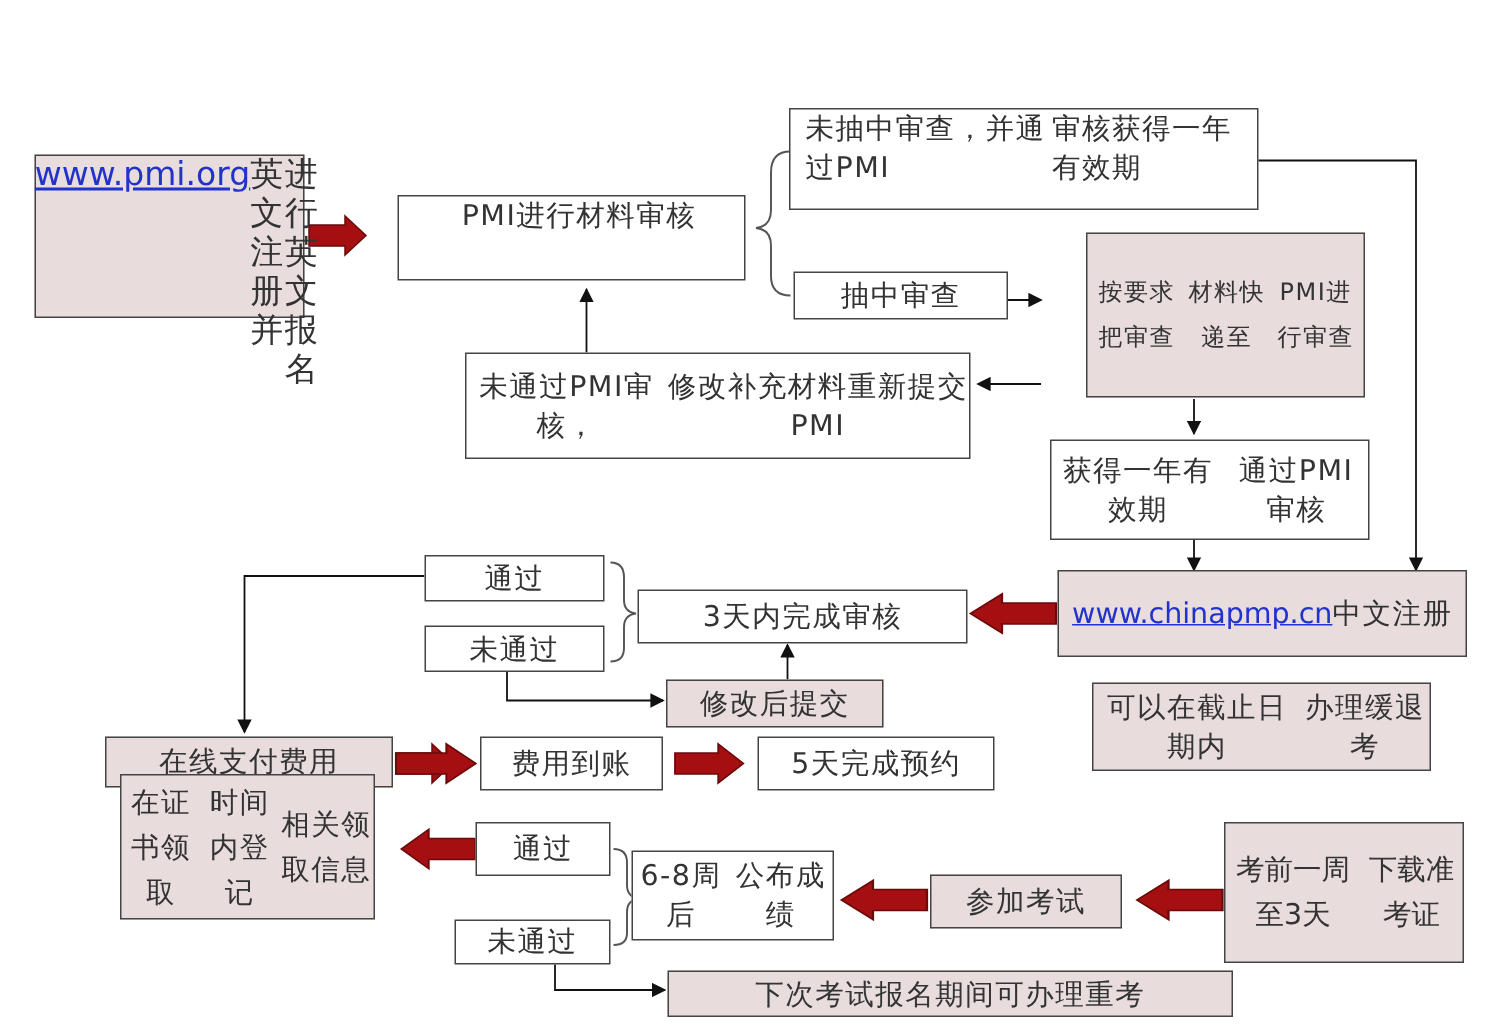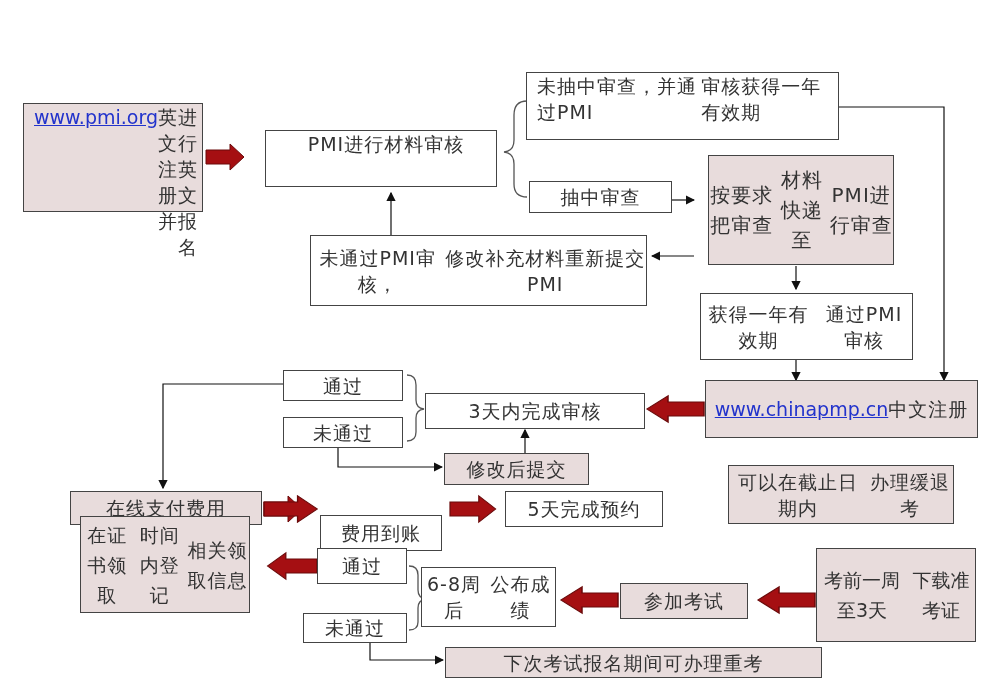--- a/index.html
+++ b/index.html
@@ -53,61 +53,61 @@
   <line x1="391" y1="235" x2="391" y2="193" stroke="#111" stroke-width="1.2" marker-end="url(#ah)"></line>
   <line x1="796" y1="266" x2="796" y2="289" stroke="#111" stroke-width="1.2" marker-end="url(#ah)"></line>
   <line x1="796" y1="359" x2="796" y2="380" stroke="#111" stroke-width="1.2" marker-end="url(#ah)"></line>
   <polyline points="838,107 944,107 944,380" fill="none" stroke="#111" stroke-width="1.2" marker-end="url(#ah)"></polyline>
   <polyline points="283,384 163,384 163,488" fill="none" stroke="#111" stroke-width="1.2" marker-end="url(#ah)"></polyline>
   <polyline points="338,447 338,467 442,467" fill="none" stroke="#111" stroke-width="1.2" marker-end="url(#ah)"></polyline>
   <line x1="525" y1="453" x2="525" y2="430" stroke="#111" stroke-width="1.2" marker-end="url(#ah)"></line>
   <polyline points="370,641 370,660 443,660" fill="none" stroke="#111" stroke-width="1.2" marker-end="url(#ah)"></polyline>
 </svg>
 
-<div class="box shaded" style="left:23px;top:103px;width:180px;height:109px;align-items:flex-start;padding-left:10px;text-align:left;font-size:19px;">
+<div class="box shaded" style="left:23px;top:103px;width:180px;height:109px;align-items:flex-start;padding-left:10px;text-align:left;font-size:22px;">
   <span class="link">www.pmi.org</span>
   <span>英文注册并</span>
   <span>进行英文报名</span>
 </div>
 
 <div class="box left" style="left:265px;top:130px;width:232px;height:57px;">
   <span>PMI进行材料审核</span>
 </div>
 
 <div class="box left" style="left:526px;top:72px;width:313px;height:68px;">
   <span>未抽中审查，并通过PMI</span>
   <span>审核获得一年有效期</span>
 </div>
 
 <div class="box" style="left:529px;top:181px;width:143px;height:32px;">
   <span>抽中审查</span>
 </div>
 
-<div class="box shaded" style="left:708px;top:155px;width:186px;height:110px;font-size:20px;line-height:30px;">
+<div class="box shaded" style="left:724px;top:155px;width:186px;height:110px;font-size:16px;line-height:30px;">
   <span>按要求把审查</span>
   <span>材料快递至</span>
   <span>PMI进行审查</span>
 </div>
 
 <div class="box" style="left:310px;top:235px;width:337px;height:71px;">
   <span>未通过PMI审核，</span>
   <span>修改补充材料重新提交PMI</span>
 </div>
 
 <div class="box" style="left:700px;top:293px;width:213px;height:67px;">
   <span>获得一年有效期</span>
   <span>通过PMI审核</span>
 </div>
 
 <div class="box shaded" style="left:705px;top:380px;width:273px;height:58px;">
   <span class="link">www.chinapmp.cn</span>
   <span>中文注册</span>
 </div>
 
-<div class="box shaded" style="left:728px;top:455px;width:226px;height:59px;margin-top:10px;">
+<div class="box shaded" style="left:728px;top:455px;width:226px;height:59px;">
   <span>可以在截止日期内</span>
   <span>办理缓退考</span>
 </div>
 
 <div class="box" style="left:425px;top:393px;width:220px;height:36px;">
   <span>3天内完成审核</span>
 </div>
 
 <div class="box" style="left:283px;top:370px;width:120px;height:31px;">
   <span>通过</span>
@@ -118,21 +118,21 @@
 </div>
 
 <div class="box shaded" style="left:444px;top:453px;width:145px;height:32px;">
   <span>修改后提交</span>
 </div>
 
 <div class="box shaded" style="left:70px;top:491px;width:192px;height:34px;">
   <span>在线支付费用</span>
 </div>
 
-<div class="box" style="left:320px;top:491px;width:122px;height:36px;margin-top:24px;">
+<div class="box" style="left:320px;top:491px;width:122px;height:36px;">
   <span>费用到账</span>
 </div>
 
 <div class="box" style="left:505px;top:491px;width:158px;height:36px;">
   <span>5天完成预约</span>
 </div>
 
 <div class="box shaded" style="left:80px;top:516px;width:170px;height:97px;line-height:30px;">
   <span>在证书领取</span>
   <span>时间内登记</span>

